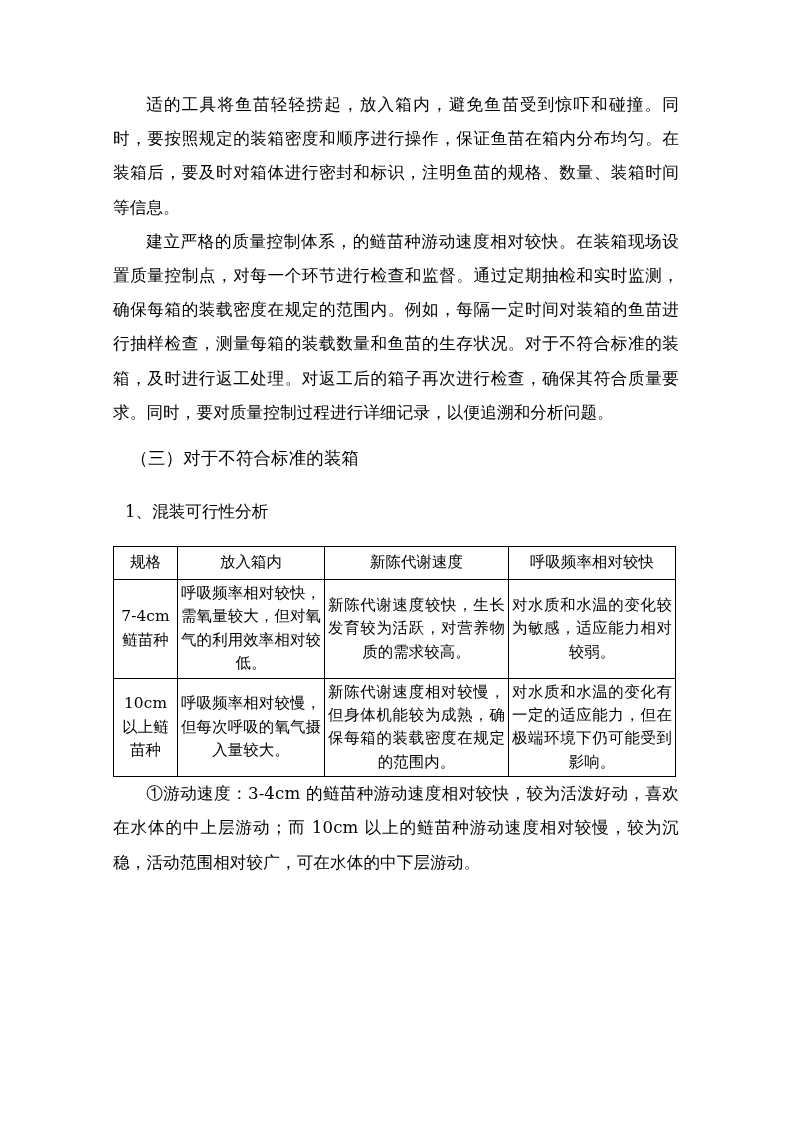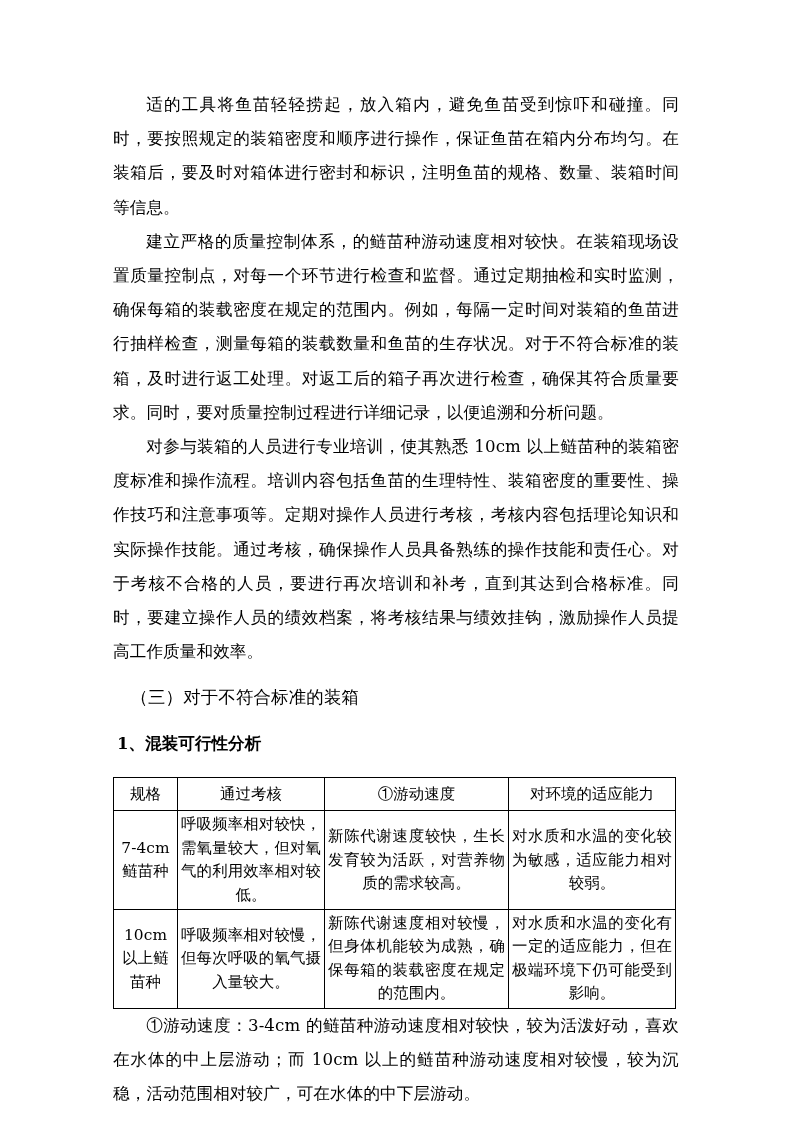--- a/index.html
+++ b/index.html
@@ -34,25 +34,24 @@
     letter-spacing: 0.1px;
   }
   .heading-major {
     margin: 0;
     font-size: 17.4px;
     line-height: 40px;
     text-indent: 1em;
     letter-spacing: 0.2px;
   }
   .heading-minor {
-    margin: 4px;
+    margin: 12px;
     font-size: 16.6px;
     line-height: 36px;
     text-indent: 0;
-    font-weight: bold;
   }
   .spacer-sm { height: 8px; }
   .spacer-tiny { height: 4px; }
 
   table.cmp-table {
     border-collapse: collapse;
     width: 562px;
     margin: 2px 0 0 0;
     table-layout: fixed;
   }
@@ -87,44 +86,43 @@
 </head>
 <body>
 
 <div class="page">
   <div class="doc-body">
 
     <p class="para">适的工具将鱼苗轻轻捞起，放入箱内，避免鱼苗受到惊吓和碰撞。同时，要按照规定的装箱密度和顺序进行操作，保证鱼苗在箱内分布均匀。在装箱后，要及时对箱体进行密封和标识，注明鱼苗的规格、数量、装箱时间等信息。</p>
 
     <p class="para">建立严格的质量控制体系，的鲢苗种游动速度相对较快。在装箱现场设置质量控制点，对每一个环节进行检查和监督。通过定期抽检和实时监测，确保每箱的装载密度在规定的范围内。例如，每隔一定时间对装箱的鱼苗进行抽样检查，测量每箱的装载数量和鱼苗的生存状况。对于不符合标准的装箱，及时进行返工处理。对返工后的箱子再次进行检查，确保其符合质量要求。同时，要对质量控制过程进行详细记录，以便追溯和分析问题。</p>
 
-    <p class="para">对参与装箱的人员进行专业培训，使其熟悉 10cm 以上鲢苗种的装箱密度标准和操作流程。培训内容包括鱼苗的生理特性、装箱密度的重要性、操作技巧和注意事项等。定期对操作人员进行考核，考核内容包括理论知识和实际操作技能。通过考核，确保操作人员具备熟练的操作技能和责任心。对于考核不合格的人员，要进行再次培训和补考，直到其达到合格标准。同时，要建立操作人员的绩效档案，将考核结果与绩效挂钩，激励操作人员提高工作质量和效率。</p>
 
     <div class="spacer-sm"></div>
 
     <p class="heading-major">（三）对于不符合标准的装箱</p>
 
     <div class="spacer-tiny"></div>
 
     <p class="heading-minor">1、混装可行性分析</p>
 
     <div class="tbl-wrap">
       <table class="cmp-table">
         <colgroup>
           <col class="c1">
             <col class="c2">
             <col class="c3">
             <col class="c4">
         </colgroup>
         <thead>
           <tr>
             <td>规格</td>
-            <td>通过考核</td>
-            <td>①游动速度</td>
-            <td>对环境的适应能力</td>
+            <td>放入箱内</td>
+            <td>新陈代谢速度</td>
+            <td>呼吸频率相对较快</td>
           </tr>
         </thead>
         <tbody>
           <tr>
             <td>7-4cm 鲢苗种</td>
             <td class="cell-body">呼吸频率相对较快，需氧量较大，但对氧气的利用效率相对较低。</td>
             <td class="cell-body">新陈代谢速度较快，生长发育较为活跃，对营养物质的需求较高。</td>
             <td class="cell-body">对水质和水温的变化较为敏感，适应能力相对较弱。</td>
           </tr>
           <tr>

